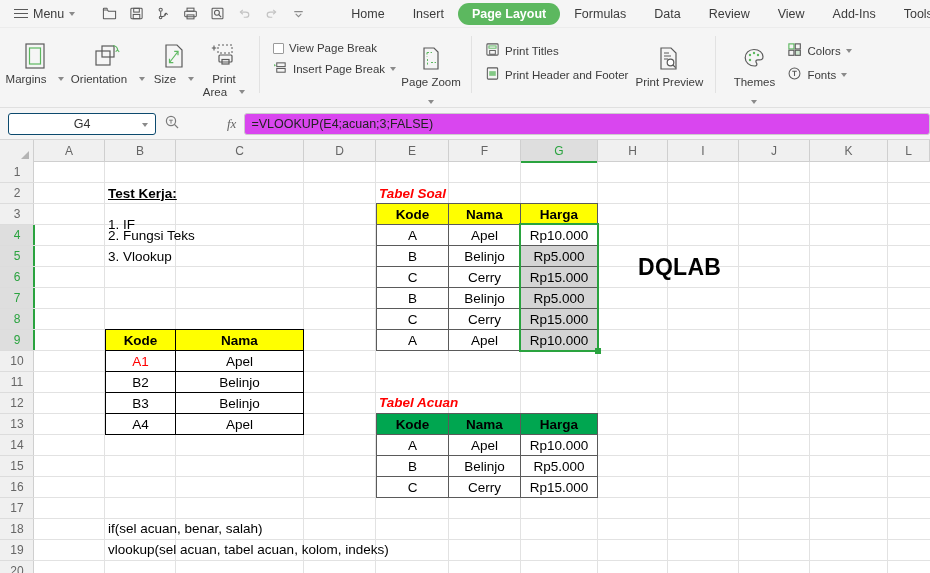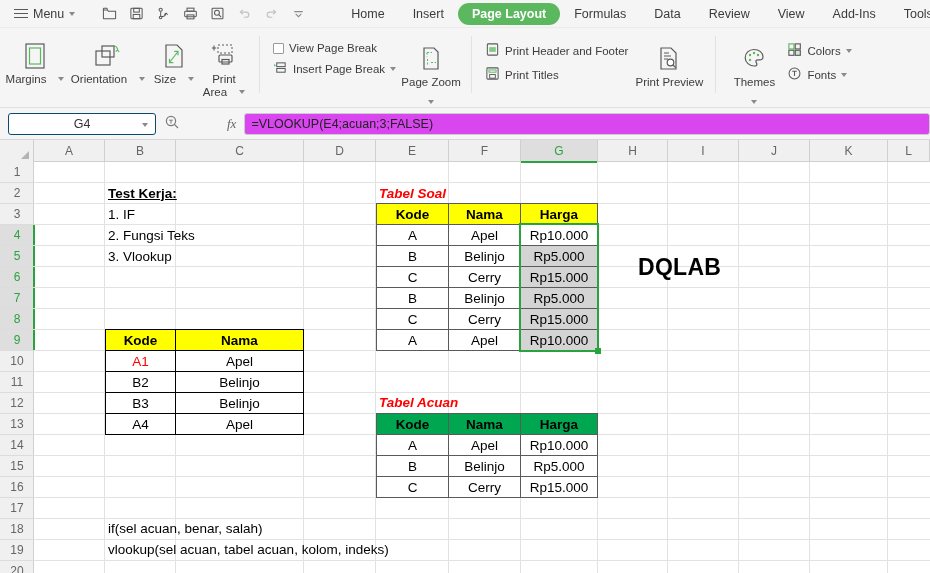--- a/index.html
+++ b/index.html
@@ -362,35 +362,35 @@
     </div>
   </div>
 
   <div class="rsep"></div>
 
   <div class="rgroup">
     <div class="stackcol">
       <div class="srow">
         <span>
           <svg width="15" height="15" viewBox="0 0 16 16">
-              <rect x="2.5" y="2" width="11" height="12" rx="1" fill="none" stroke="#5a5a5a" stroke-width="1.1"></rect>
-              <rect x="4.5" y="5.5" width="7" height="5" fill="#5cb85f" opacity="0.75"></rect>
-            </svg>
-        </span>
-        <span>Print Header and Footer</span>
-      </div>
-      <div class="srow">
-        <span>
-          <svg width="15" height="15" viewBox="0 0 16 16">
               <rect x="2" y="2" width="12" height="12" rx="1" fill="none" stroke="#5a5a5a" stroke-width="1.1"></rect>
               <rect x="4.2" y="4.2" width="7.6" height="2.4" fill="none" stroke="#5cb85f" stroke-width="1"></rect>
               <rect x="5" y="9" width="6" height="4" fill="none" stroke="#5a5a5a" stroke-width="1"></rect>
             </svg>
         </span>
         <span>Print Titles</span>
+      </div>
+      <div class="srow">
+        <span>
+          <svg width="15" height="15" viewBox="0 0 16 16">
+              <rect x="2.5" y="2" width="11" height="12" rx="1" fill="none" stroke="#5a5a5a" stroke-width="1.1"></rect>
+              <rect x="4.5" y="5.5" width="7" height="5" fill="#5cb85f" opacity="0.75"></rect>
+            </svg>
+        </span>
+        <span>Print Header and Footer</span>
       </div>
     </div>
     <div class="bigbtn" style="width:74px;padding-top:9px">
       <span class="bicon">
         <svg width="24" height="26" viewBox="0 0 24 26">
             <path d="M4 2h10l5 5v16H4z" fill="none" stroke="#5a5a5a" stroke-width="1.2"></path>
             <path d="M7 7h5M7 10h7M7 13h4" stroke="#5a5a5a" stroke-width="1" fill="none"></path>
             <circle cx="13.5" cy="16.5" r="3.3" fill="#fff" stroke="#5a5a5a" stroke-width="1.2"></circle>
             <path d="M16 19l2.6 2.6" stroke="#5a5a5a" stroke-width="1.2" fill="none"></path>
           </svg>
@@ -533,21 +533,21 @@
     <div class="gline-h" style="top:251px"></div>
     <div class="gline-h" style="top:272px"></div>
     <div class="gline-h" style="top:293px"></div>
     <div class="gline-h" style="top:314px"></div>
     <div class="gline-h" style="top:335px"></div>
     <div class="gline-h" style="top:356px"></div>
     <div class="gline-h" style="top:377px"></div>
     <div class="gline-h" style="top:398px"></div>
 
     <div class="cell c-left bold und" style="left:71px;top:21px;width:70px;height:20px;font-size:13.5px">Test Kerja:</div>
-    <div class="cell c-left" style="left:71px;top:42px;width:70px;height:20px;font-size:13.5px">1. IF</div>
+    <div class="cell c-left" style="left:71px;top:52px;width:70px;height:20px;font-size:13.5px">1. IF</div>
     <div class="cell c-left" style="left:71px;top:63px;width:130px;height:20px;font-size:13.5px">2. Fungsi Teks</div>
     <div class="cell c-left" style="left:71px;top:84px;width:130px;height:20px;font-size:13.5px">3. Vlookup</div>
 
     <div class="cell c-center bold fill-yellow bdr-blk" style="left:71px;top:167px;width:71px;height:22px;font-size:13.5px">Kode</div>
     <div class="cell c-center bold fill-yellow bdr-blk" style="left:141px;top:167px;width:129px;height:22px;font-size:13.5px">Nama</div>
 
     <div class="cell c-center bdr-blk red" style="left:71px;top:188px;width:71px;height:22px;font-size:13.5px">A1</div>
     <div class="cell c-center bdr-blk" style="left:141px;top:188px;width:129px;height:22px;font-size:13.5px">Apel</div>
 
     <div class="cell c-center bdr-blk" style="left:71px;top:209px;width:71px;height:22px;font-size:13.5px">B2</div>

